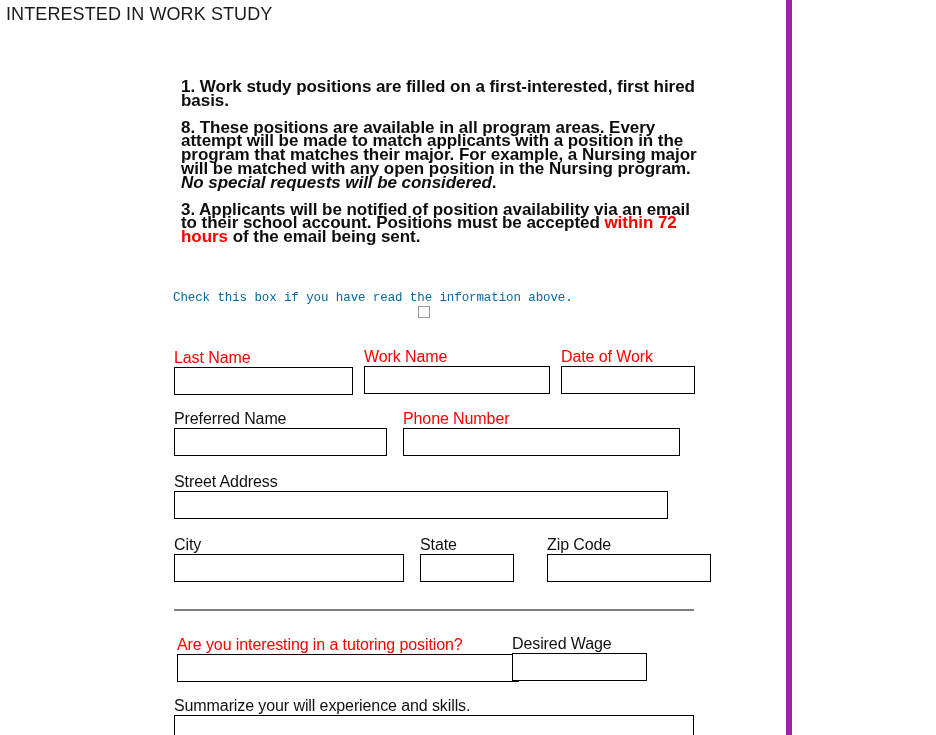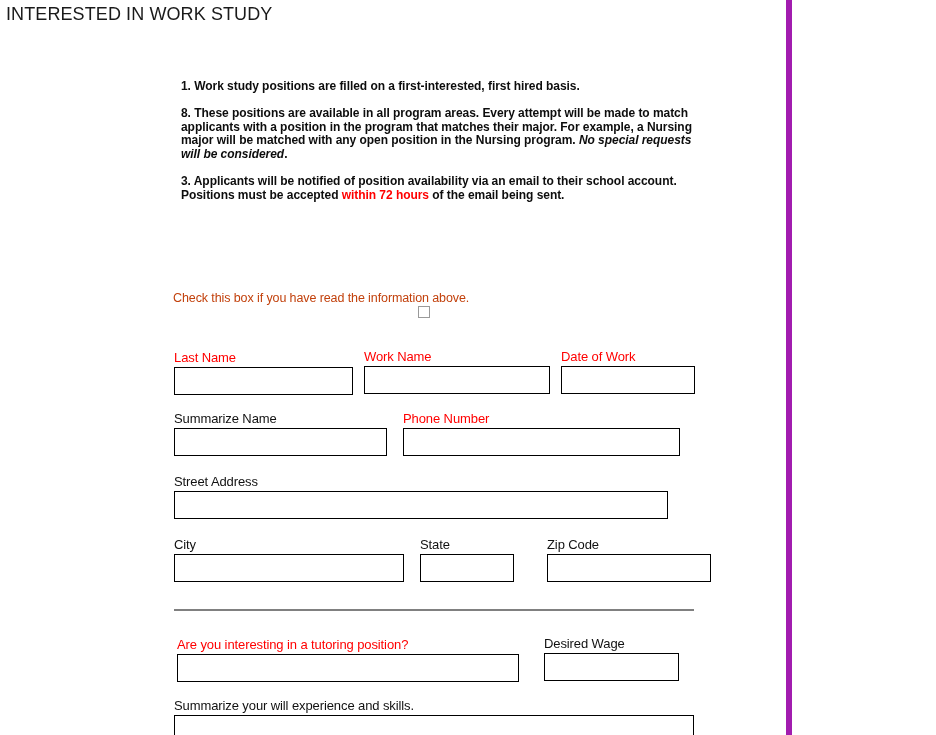--- a/index.html
+++ b/index.html
@@ -37,44 +37,45 @@
 
   
   .instructions {
     position: absolute;
     left: 181px;
     top: 80px;
     width: 522px;
   }
   .instr-item {
     font-family: "Liberation Sans", sans-serif;
-    font-size: 12px;
+    font-size: 17px;
     font-weight: bold;
     color: #0d0d0d;
     line-height: 13.8px;
     margin: 0 0 13px 0;
     letter-spacing: -0.05px;
   }
   .instr-item:last-child { margin-bottom: 0; }
   .em-italic {
     font-style: italic;
     font-weight: bold;
   }
   .red-inline { color: #ff0000; }
 
   
   .consent-label {
     position: absolute;
     left: 173px;
     top: 291px;
     font-size: 12.5px;
-    color: #c2410c;
+    color: #0369a1;
     font-weight: 400;
     letter-spacing: -0.1px;
     white-space: nowrap;
+    font-family: Liberation Mono, monospace;
   }
   .consent-check {
     position: absolute;
     left: 418px;
     top: 306px;
     width: 12px;
     height: 12px;
     border: 1px solid #9a9a9a;
     background: #ffffff;
     box-sizing: border-box;
@@ -82,21 +83,21 @@
     margin: 0;
     appearance: none;
     -webkit-appearance: none;
     cursor: pointer;
   }
 
   
   .field { position: absolute; }
   .field .f-label {
     display: block;
-    font-size: 13px;
+    font-size: 16px;
     font-weight: 400;
     color: #111111;
     line-height: 14px;
     letter-spacing: -0.1px;
     white-space: nowrap;
     margin-bottom: 2px;
   }
   .field .f-label.req { color: #ff0000; }
   .field .f-box {
     display: block;
@@ -146,21 +147,21 @@
     <span class="f-label req">Work Name</span>
     <input class="f-box" style="width: 186px; height: 28px;" placeholder="">
   </div>
 
   <div class="field" style="left:561px; top:350px;">
     <span class="f-label req">Date of Work</span>
     <input class="f-box" style="width: 134px; height: 28px;" placeholder="">
   </div>
 
   <div class="field" style="left:174px; top:412px;">
-    <span class="f-label">Summarize Name</span>
+    <span class="f-label">Preferred Name</span>
     <input class="f-box" style="width: 213px; height: 28px;" placeholder="">
   </div>
 
   <div class="field" style="left:174px; top:475px;">
     <span class="f-label">Street Address</span>
     <input class="f-box" style="width: 494px; height: 28px;" placeholder="">
   </div>
 
   <div class="field" style="left:403px; top:412px;">
     <span class="f-label req">Phone Number</span>
@@ -182,21 +183,21 @@
     <input class="f-box" style="width: 164px; height: 28px;" placeholder="">
   </div>
 
   <div class="divider"></div>
 
   <div class="field" style="left:177px; top:638px;">
     <span class="f-label req">Are you interesting in a tutoring position?</span>
     <input class="f-box" style="width: 342px; height: 28px;" placeholder="">
   </div>
 
-  <div class="field" style="left:544px; top:637px;">
+  <div class="field" style="left:512px; top:637px;">
     <span class="f-label">Desired Wage</span>
     <input class="f-box" style="width: 135px; height: 28px;" placeholder="">
   </div>
 
   <div class="field" style="left:174px; top:699px;">
     <span class="f-label">Summarize your will experience and skills.</span>
     <textarea class="f-box" style="width: 520px; height: 60px;" placeholder=""></textarea>
   </div>
 
 </div>

